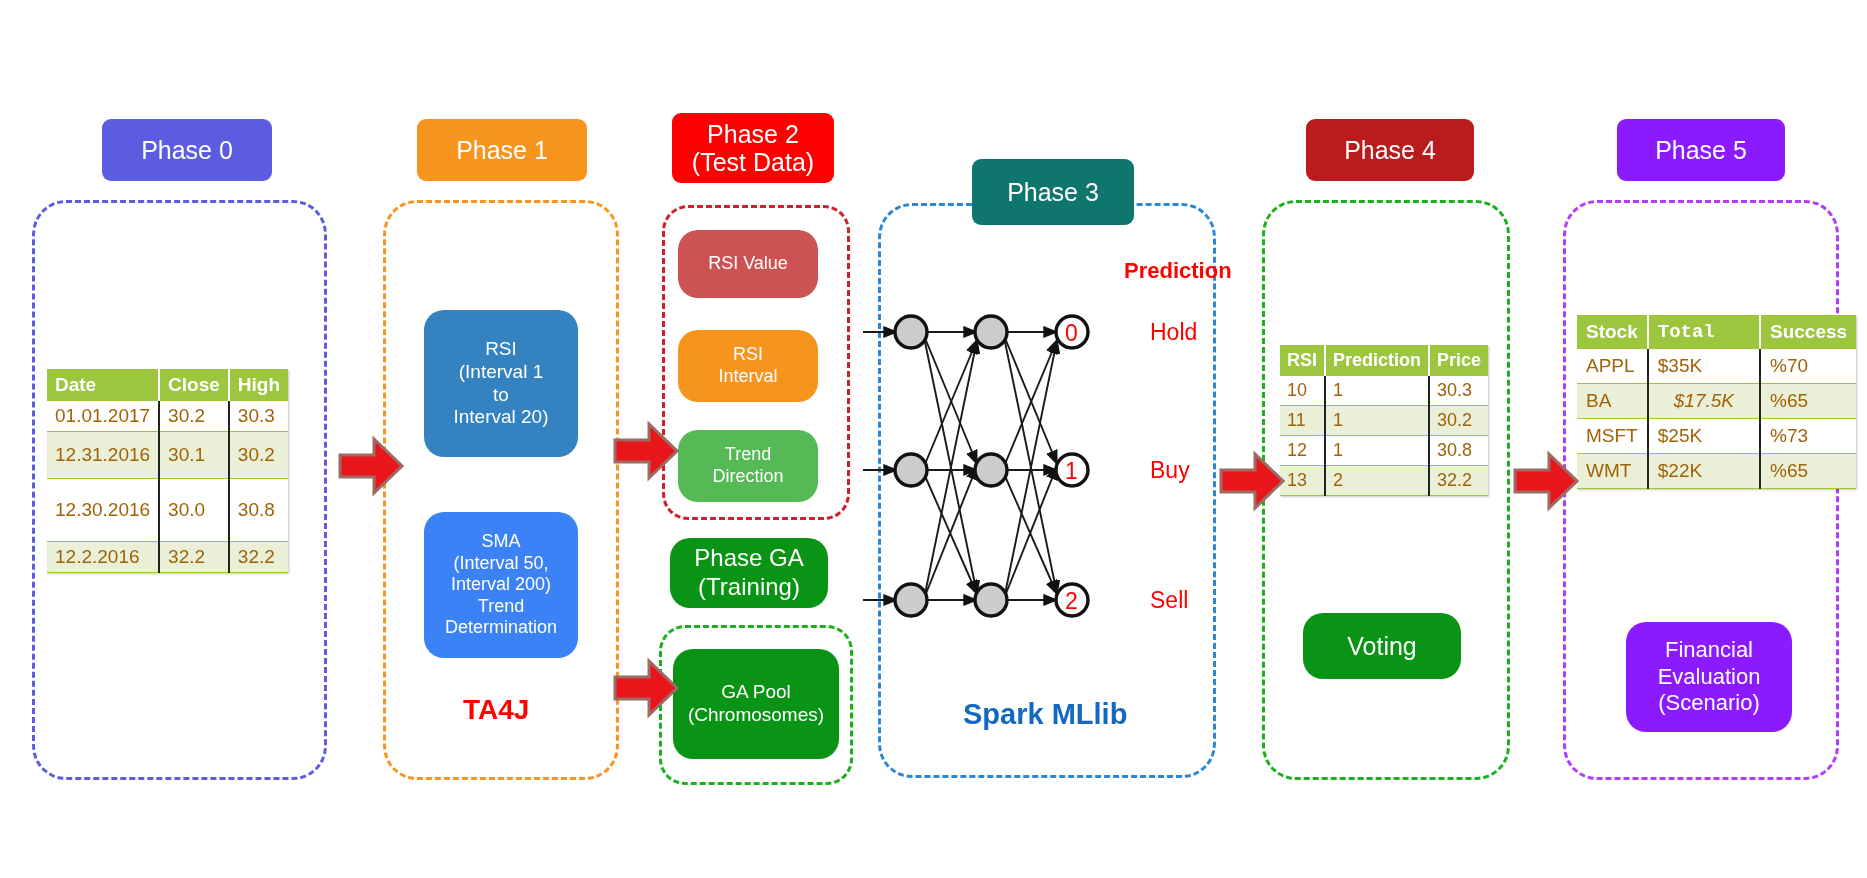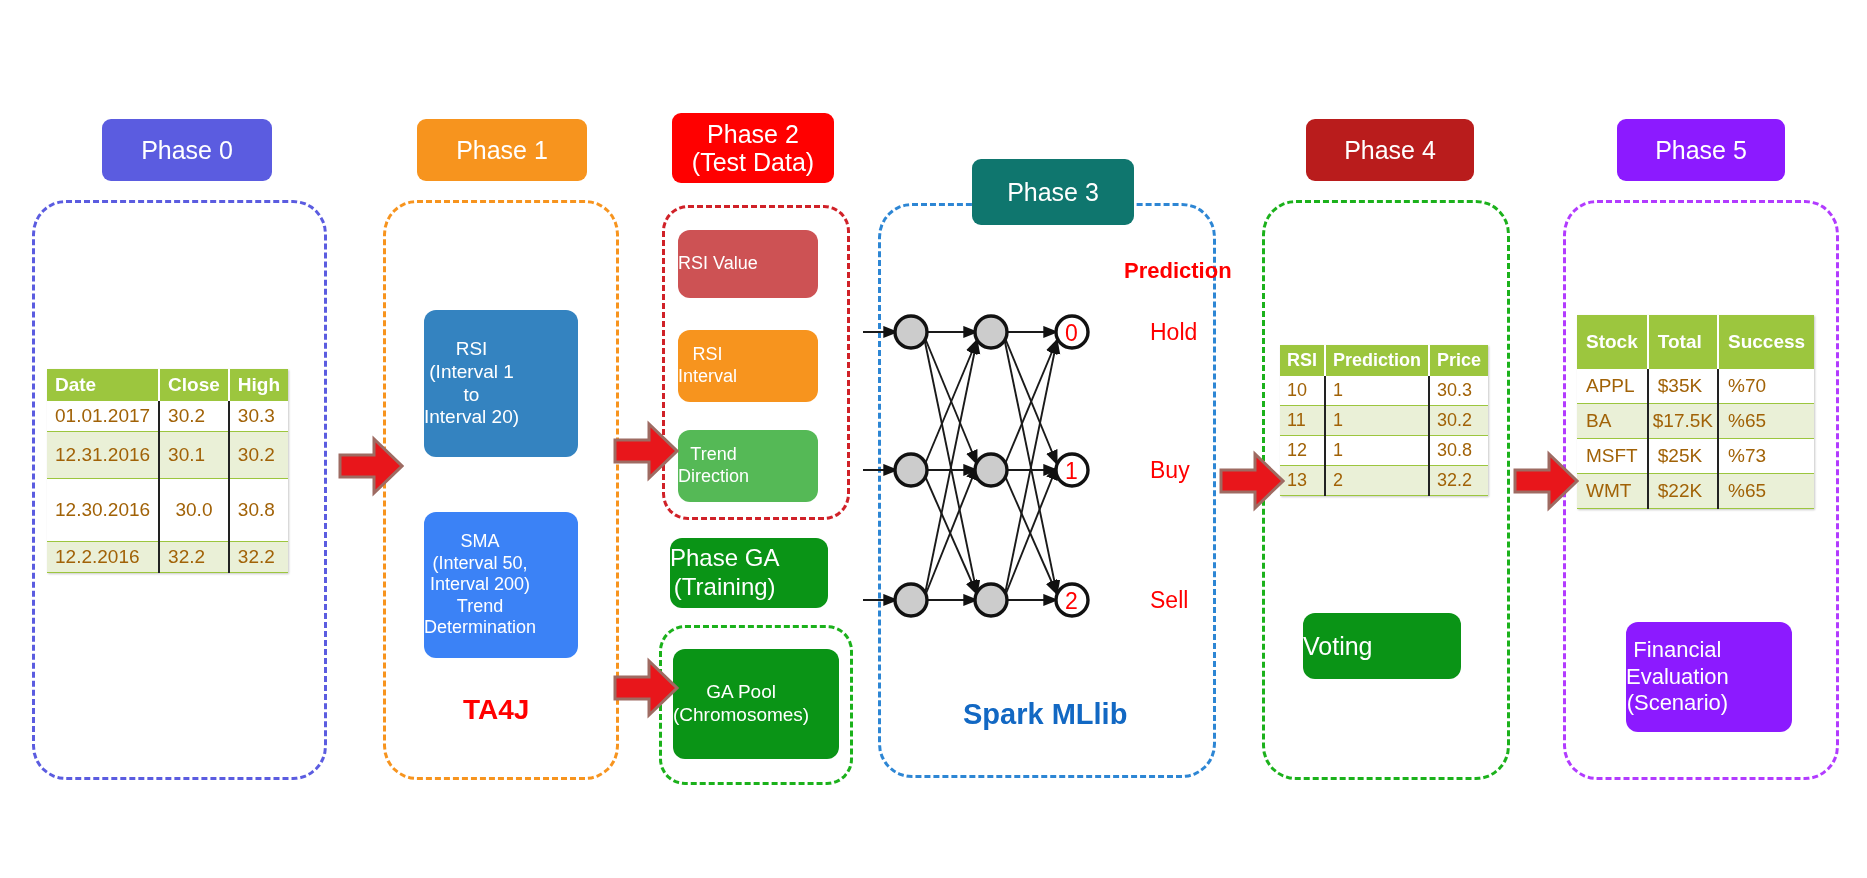--- a/index.html
+++ b/index.html
@@ -8,22 +8,22 @@
 
   .phase-label{
     position:absolute;border-radius:9px;color:#fff;
     display:flex;align-items:center;justify-content:center;
     text-align:center;font-size:25px;line-height:1.12;font-weight:400;
     box-sizing:border-box;z-index:6;
   }
   .phase-frame{position:absolute;border-radius:34px;box-sizing:border-box;}
 
   .node-box{
-    position:absolute;border-radius:12px;color:#fff;
-    display:flex;align-items:center;justify-content:flex-start;text-align:center;
+    position:absolute;border-radius:20px;color:#fff;
+    display:flex;align-items:center;justify-content:center;text-align:center;
     box-sizing:border-box;line-height:1.2;z-index:5;
   }
 
   
   table.dtable{position:absolute;border-collapse:collapse;z-index:5;background:#fff;
     box-shadow:1px 1px 2px rgba(0,0,0,.22);}
   table.dtable th{
     background:#9cc63e;color:#ffffff;font-weight:bold;text-align:left;
     border-right:2px solid #ffffff;white-space:nowrap;
   }
@@ -68,21 +68,21 @@
         <td style="padding:4px 8px;">30.2</td>
         <td style="padding:4px 8px;">30.3</td>
       </tr>
       <tr class="even">
         <td style="padding:4px 8px;">12.31.2016</td>
         <td style="padding:12px 8px;margin-top:43px;">30.1</td>
         <td style="padding:4px 8px;">30.2</td>
       </tr>
       <tr class="odd">
         <td style="padding:4px 8px;">12.30.2016</td>
-        <td style="padding:20px 8px;text-align:center;">30.0</td>
+        <td style="padding:20px 8px;">30.0</td>
         <td style="padding:4px 8px;">30.8</td>
       </tr>
       <tr class="even">
         <td style="padding:4px 8px;">12.2.2016</td>
         <td style="padding:4px 8px;">32.2</td>
         <td style="padding:4px 8px;">32.2</td>
       </tr>
     </tbody>
   </table>
 
@@ -291,33 +291,33 @@
 
   <div class="phase-label" style="left:1617px;top:119px;width:168px;height:62px;background:#8c1aff;">
     <span>Phase 5</span>
   </div>
   <div class="phase-frame" style="left:1563px;top:200px;width:276px;height:580px;border:3px dashed #b23bff;"></div>
 
   <table class="dtable" style="left:1577px;top:315px;font-size:19px;">
     <thead>
       <tr>
         <th style="padding:6px 9px;">Stock</th>
-        <th style="padding:16px 9px;">Total</th>
+        <th style="padding:6px 9px;font-family:Liberation Mono, monospace;">Total</th>
         <th style="padding:6px 9px;">Success</th>
       </tr>
     </thead>
     <tbody>
       <tr class="odd">
         <td style="padding:6px 9px;">APPL</td>
         <td style="padding:6px 9px;">$35K</td>
         <td style="padding:6px 9px;">%70</td>
       </tr>
       <tr class="even">
         <td style="padding:6px 9px;">BA</td>
-        <td style="padding:6px 4px;">$17.5K</td>
+        <td style="padding:6px 25px;font-style:italic;">$17.5K</td>
         <td style="padding:6px 9px;">%65</td>
       </tr>
       <tr class="odd">
         <td style="padding:6px 9px;">MSFT</td>
         <td style="padding:6px 9px;">$25K</td>
         <td style="padding:6px 9px;">%73</td>
       </tr>
       <tr class="even">
         <td style="padding:6px 9px;">WMT</td>
         <td style="padding:6px 9px;">$22K</td>

